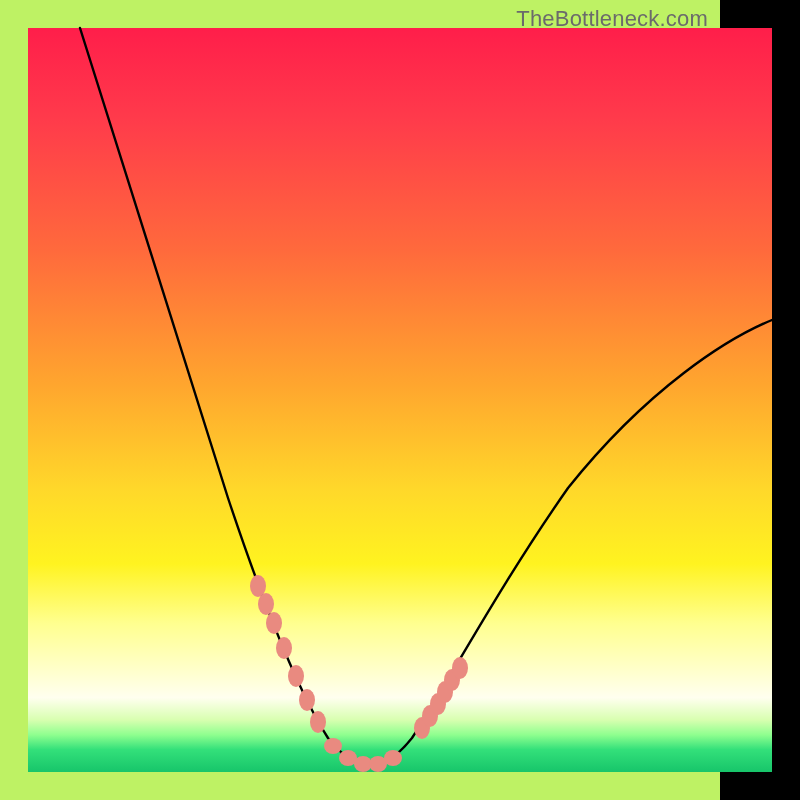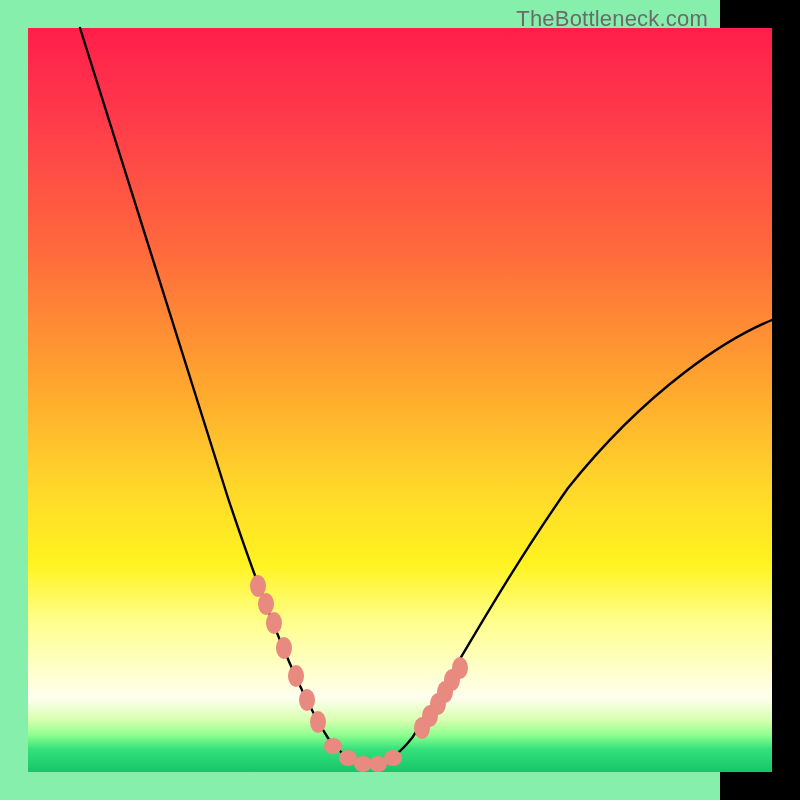--- a/index.html
+++ b/index.html
@@ -10,21 +10,21 @@
     background: #000;
     overflow: hidden;
     font-family: Arial, Helvetica, sans-serif;
   }
   .frame {
     position: absolute;
     left: 0;
     top: 0;
     width: 720px;
     height: 800px;
-    background: #86efac;
+    background: #bef264;
   }
   .plot {
     position: absolute;
     left: 28px;
     top: 28px;
     width: 744px;
     height: 744px;
     
     background: linear-gradient(
       to bottom,

